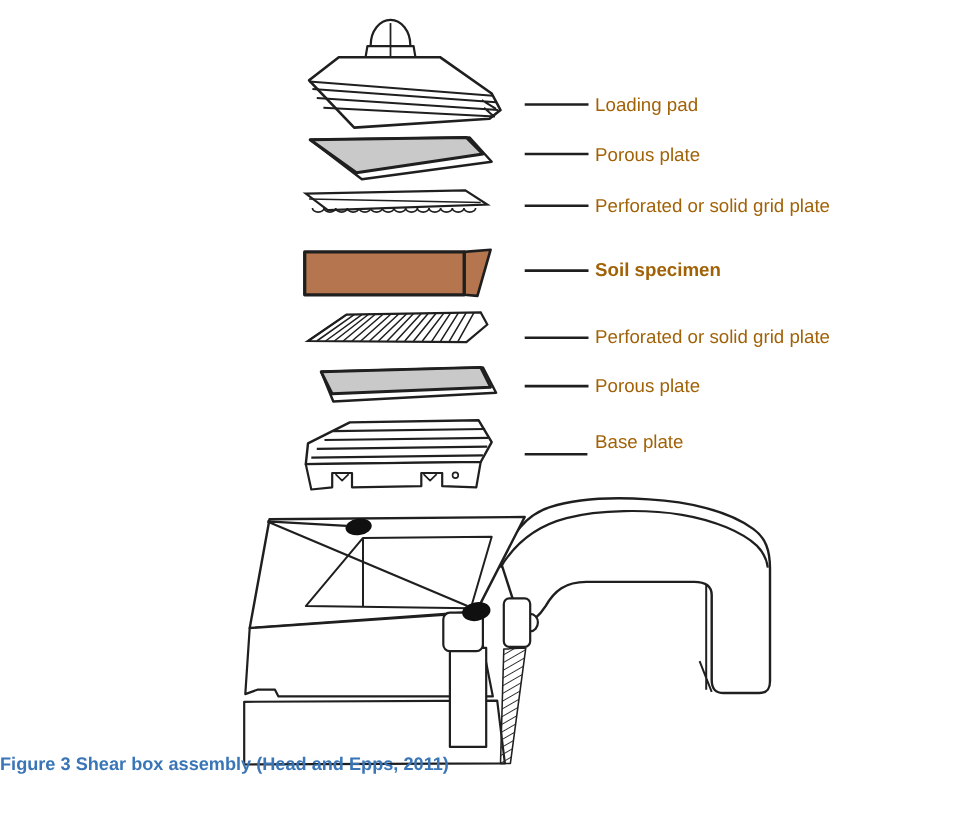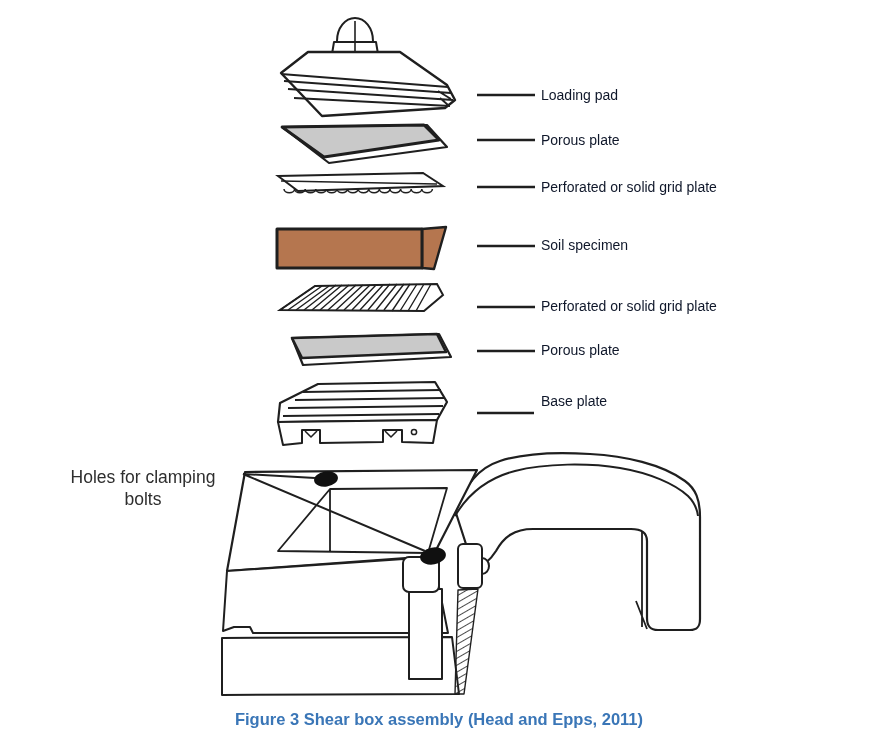--- a/index.html
+++ b/index.html
@@ -2,36 +2,36 @@
 <html><head>
 <meta charset="utf-8">
 <style>
   html,body{margin:0;padding:0;background:#ffffff;}
   .stage{
     position:relative;width:878px;height:739px;background:#ffffff;overflow:hidden;
     font-family:"Liberation Sans","DejaVu Sans",sans-serif;color:#2b2b2b;
   }
   svg.drawing{position:absolute;left:0;top:0;}
   .part-label{
-    position:absolute;left:541px;font-size:14px;line-height:23px;color:#0f172a;
+    position:absolute;left:541px;font-size:17px;line-height:23px;color:#a16207;
     white-space:nowrap;
   }
   .lbl-0{top:84px;}
   .lbl-1{top:129px;}
   .lbl-2{top:176px;}
-  .lbl-3{top:234px;}
+  .lbl-3{top:234px;font-weight:bold;}
   .lbl-4{top:295px;}
   .lbl-5{top:339px;}
   .lbl-6{top:390px;}
   .annotation{
     position:absolute;left:50px;top:466px;width:186px;text-align:center;
     font-size:17.5px;line-height:22px;color:#2e2e2e;
   }
   .caption{
-    position:absolute;left:0;top:710px;width:878px;text-align:center;
+    position:absolute;left:0;top:686px;width:878px;
     font-size:16.5px;font-weight:bold;color:#3a76b7;
   }
 </style>
 </head>
 <body>
 
 <div class="stage">
 
   <svg class="drawing" width="878" height="739" viewBox="0 0 878 739">
     <defs>
@@ -120,17 +120,16 @@
   </svg>
 
   <div class="part-label lbl-0">Loading pad</div>
   <div class="part-label lbl-1">Porous plate</div>
   <div class="part-label lbl-2">Perforated or solid grid plate</div>
   <div class="part-label lbl-3">Soil specimen</div>
   <div class="part-label lbl-4">Perforated or solid grid plate</div>
   <div class="part-label lbl-5">Porous plate</div>
   <div class="part-label lbl-6">Base plate</div>
 
-  <div class="annotation">Holes for clamping bolts</div>
 
   <div class="caption">Figure 3 Shear box assembly (Head and Epps, 2011)</div>
 
 </div>
 
 </body></html>

